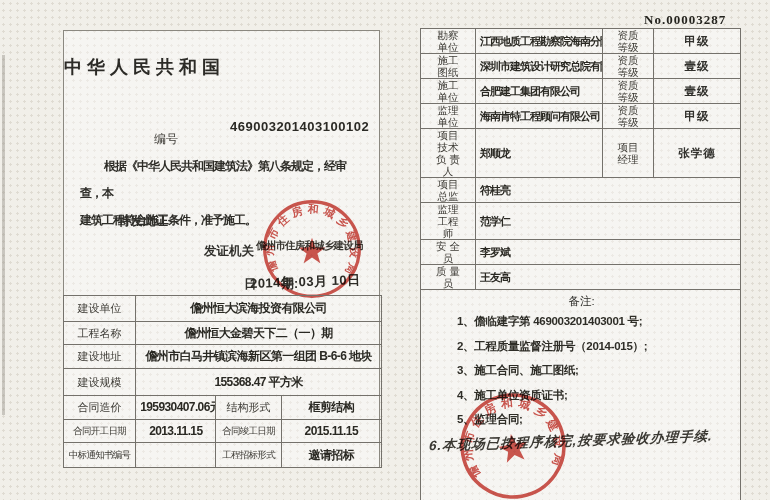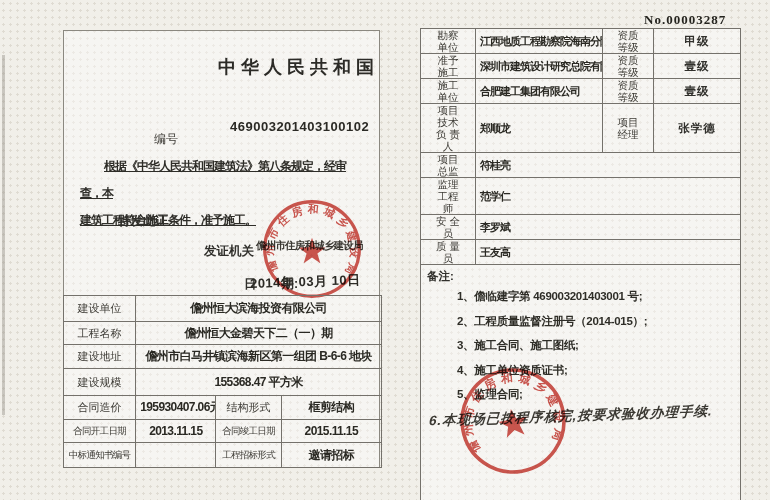--- a/index.html
+++ b/index.html
@@ -15,29 +15,29 @@
   .serial{
     position:absolute;left:644px;top:12px;
     font-family:"Liberation Serif","DejaVu Serif",serif;
     font-size:13px;letter-spacing:1px;color:#25241f;font-weight:600;
   }
   
   .left-panel{
     position:absolute;left:63px;top:30px;width:317px;height:438px;
     border:1px solid #8b8880;background:rgba(255,255,255,0.4);box-sizing:border-box;
   }
-  .country{position:absolute;top:24px;left:0;width:100%;text-align:right;
+  .country{position:absolute;top:24px;left:0;width:100%;text-align:left;
     font-size:18px;font-weight:800;letter-spacing:5px;color:#2c2b27;}
   .cert-title{position:absolute;top:54px;left:0;width:100%;text-align:center;
     font-size:27px;font-weight:900;letter-spacing:1px;color:#26251f;}
   .no-label{position:absolute;top:100px;left:90px;font-size:12px;color:#3a3833;}
   .no-value{position:absolute;top:88px;left:166px;font-size:13px;font-weight:700;
     letter-spacing:.5px;color:#2b2a25;}
   .statement{position:absolute;top:122px;left:16px;right:13px;
-    font-size:12px;font-weight:700;letter-spacing:-1px;line-height:27px;color:#2e2d28;text-decoration:underline;}
+    font-size:12px;font-weight:700;letter-spacing:-1px;line-height:27px;color:#2e2d28;}
   .statement .l1{text-indent:24px;}
   .issue-text{position:absolute;top:182px;left:54px;font-size:12.5px;font-weight:700;}
   .issuer-label{position:absolute;top:212px;left:140px;font-size:12.5px;font-weight:700;}
   .issuer-value{position:absolute;top:208px;left:192px;font-size:10.5px;font-weight:600;
     letter-spacing:-.8px;white-space:nowrap;color:#3a3832;}
   .date-label{position:absolute;top:245px;left:140px;font-size:12.5px;font-weight:700;margin-left:40px;}
   .date-value{position:absolute;top:242px;left:186px;font-size:13px;font-weight:700;
     transform:rotate(-2deg);letter-spacing:.5px;color:#2c2b26;}
   
   table{border-collapse:collapse;table-layout:fixed;}
@@ -45,21 +45,21 @@
   .lt{position:absolute;left:-1px;bottom:-1px;width:319px;background:transparent;}
   .lt .lbl{font-size:11px;color:#3c3a34;text-align:center;letter-spacing:0;}
   .lt .lbl.small{font-size:9.5px;letter-spacing:-.7px;padding:0 1px;}
   .lt .val{font-size:12px;font-weight:700;color:#2a2923;letter-spacing:-.6px;white-space:nowrap;text-align:center;}
   .rt{position:absolute;left:420px;top:28px;width:320px;background:rgba(255,255,255,0.4);}
   .rt .lbl{font-size:10.5px;color:#3c3a34;text-align:center;white-space:pre-line;
     letter-spacing:0;line-height:12px;padding:0 12px;}
   .rt .val{font-size:11px;font-weight:700;color:#2a2923;letter-spacing:-1px;white-space:nowrap;}
   .rt .grade{font-size:11.5px;font-weight:700;text-align:center;letter-spacing:1px;}
   .notes-cell{vertical-align:top;position:relative;height:236px;}
-  .notes-label{font-size:11.5px;font-weight:700;margin:4px 0 0 2px;}
+  .notes-label{font-size:11.5px;font-weight:400;margin:4px 0 0 2px;text-align:center;}
   .note-item{font-size:11.5px;font-weight:600;letter-spacing:-.3px;
     padding-left:32px;line-height:24.5px;color:#2e2d27;}
   .note-item:first-of-type{margin-top:6px;}
   .handwriting{
     position:absolute;left:8px;top:142px;width:300px;
     font-size:13.5px;font-style:italic;font-weight:600;letter-spacing:1px;
     transform:rotate(-2deg) skewX(-6deg);color:#3b3933;white-space:nowrap;
   }
   
   .seal{position:absolute;mix-blend-mode:multiply;opacity:.85;}
@@ -150,30 +150,36 @@
       <col style="width:87px">
     </colgroup>
   <tbody>
       <tr style="height:24px">
     <td class="lbl">勘察单位</td>
     <td class="val">江西地质工程勘察院海南分院</td>
     <td class="lbl">资质等级</td>
     <td class="grade">甲级</td>
   </tr>
   <tr style="height:23px">
-    <td class="lbl">准予施工</td>
+    <td class="lbl">施工图纸</td>
     <td class="val">深圳市建筑设计研究总院有限公司</td>
     <td class="lbl">资质等级</td>
     <td class="grade">壹级</td>
   </tr>
   <tr style="height:23px">
     <td class="lbl">施工单位</td>
     <td class="val">合肥建工集团有限公司</td>
     <td class="lbl">资质等级</td>
     <td class="grade">壹级</td>
+  </tr>
+  <tr style="height:23px">
+    <td class="lbl">监理单位</td>
+    <td class="val">海南肯特工程顾问有限公司</td>
+    <td class="lbl">资质等级</td>
+    <td class="grade">甲级</td>
   </tr>
   <tr style="height:26px">
     <td class="lbl">项目技术
 负 责 人</td>
     <td class="val">郑顺龙</td>
     <td class="lbl">项目经理</td>
     <td class="grade">张学德</td>
   </tr>
   <tr style="height:24px">
     <td class="lbl">项目总监</td>

